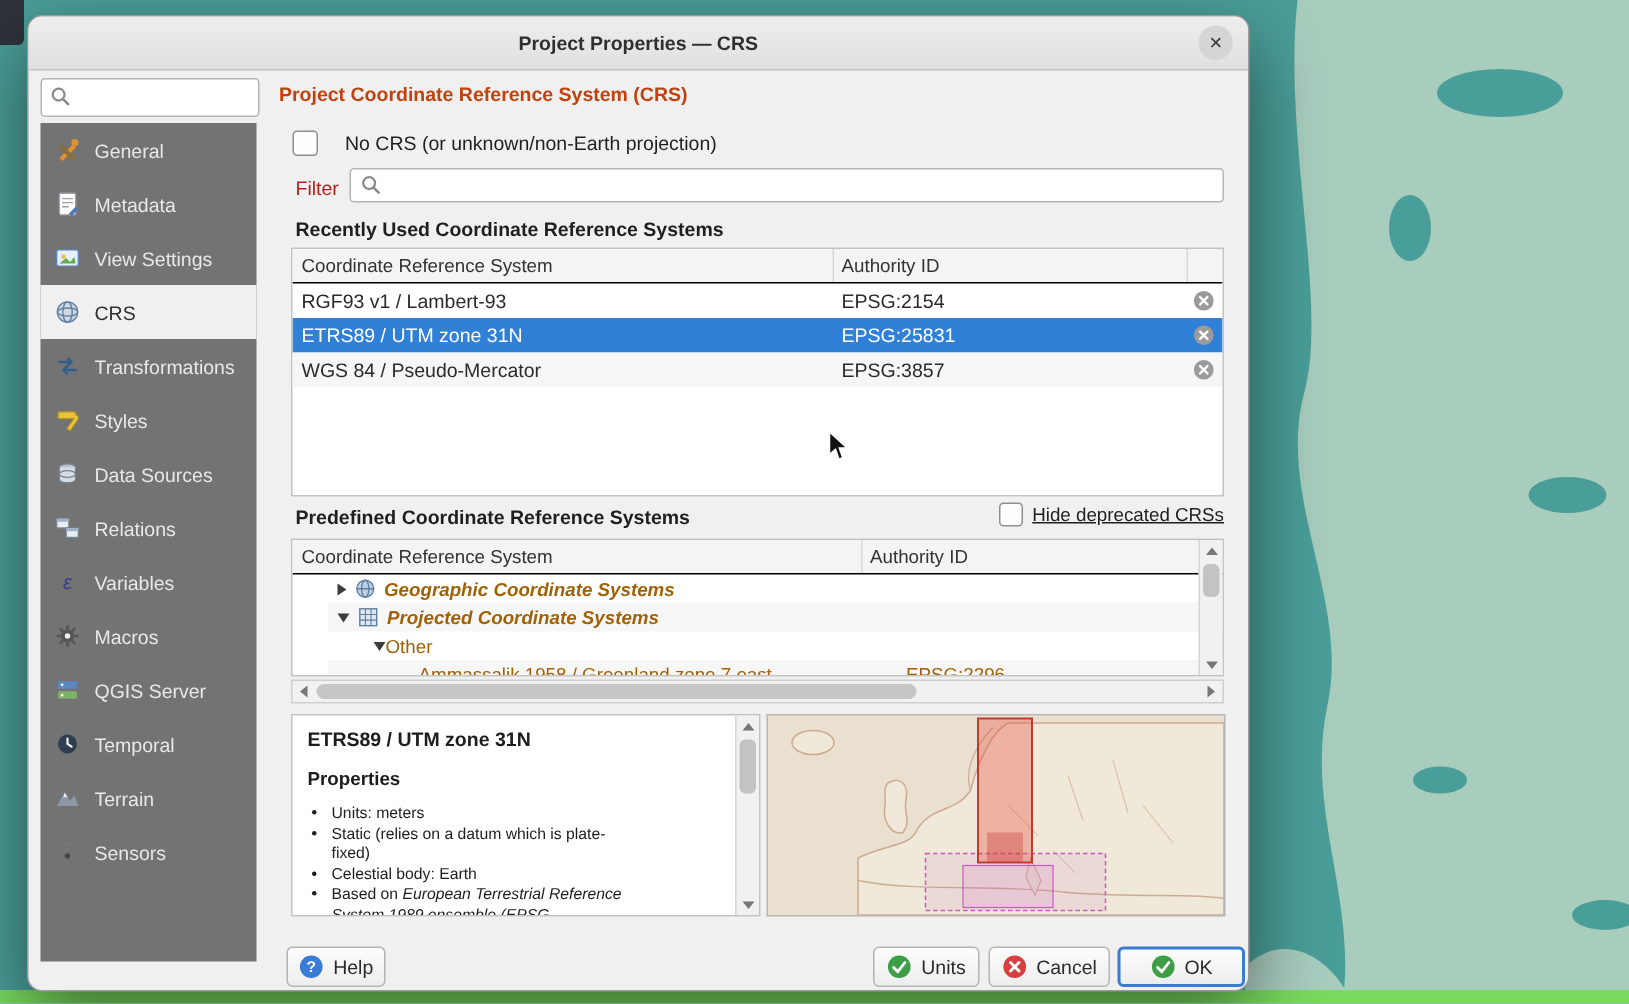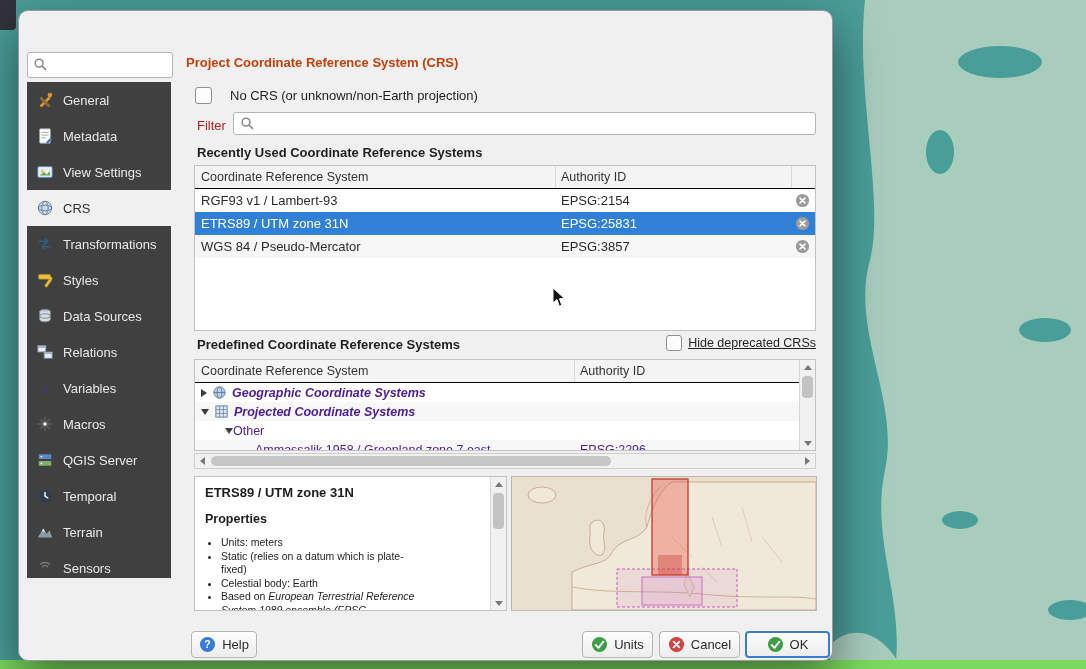--- a/index.html
+++ b/index.html
@@ -21,21 +21,21 @@
   .close-btn{position:absolute;right:10px;top:6px;width:23px;height:23px;border-radius:50%;
              background:#d5d5d5;border:none;color:#3a3a3a;font-size:15px;line-height:23px;
              text-align:center;padding:0;}
 
   
   .side-search{position:absolute;left:8px;top:41px;width:144px;height:24px;background:#fff;
                border:1px solid #b5b5b5;border-radius:3px;}
   .side-search .mag{position:absolute;left:5px;top:4px;}
   .side-search input{position:absolute;left:24px;right:3px;top:1px;bottom:1px;border:none;
                      outline:none;font-size:12px;background:transparent;width:115px;}
-  .sidebar{position:absolute;left:8px;top:71px;width:144px;height:496px;background:#404040;}
+  .sidebar{position:absolute;left:8px;top:71px;width:144px;height:559px;background:#737373;}
   .side-item{display:flex;align-items:center;height:36px;padding-left:8px;gap:8px;
              font-size:13px;color:#e8e8e8;}
   .side-item.selected{background:#f0f0f0;color:#2f2f2f;}
   .side-icon{width:20px;height:20px;display:inline-flex;align-items:center;justify-content:center;}
 
   
   .heading{position:absolute;left:167px;top:44px;font-size:13px;font-weight:bold;color:#c2410c;}
   .checkbox{width:17px;height:17px;background:#fdfdfd;border:1px solid #8f8f8f;border-radius:3px;
             flex:none;box-sizing:border-box;}
   .nocrs{position:absolute;left:176px;top:76px;display:flex;align-items:center;gap:18px;
@@ -59,21 +59,21 @@
   .crs-row.alt{background:#f6f6f6;}
   .crs-row.selected{background:#3080d8;color:#fff;}
   .crs-row .name{position:absolute;left:6px;top:0;line-height:23px;white-space:nowrap;}
   .crs-row .auth{position:absolute;left:366px;top:0;line-height:23px;}
   .crs-row .remove{position:absolute;right:5px;top:4px;width:15px;height:15px;}
 
   .hide-dep{position:absolute;right:16px;top:324px;display:flex;align-items:center;gap:6px;
             font-size:12.5px;color:#1f1f1f;text-decoration:underline;}
   .hide-dep .checkbox{width:16px;height:16px;}
 
-  .tree-row{height:19px;display:flex;align-items:center;position:relative;font-size:12.5px;color:#4c1d95;}
+  .tree-row{height:19px;display:flex;align-items:center;position:relative;font-size:12.5px;color:#a16207;margin-left:24px;}
   .tree-row.alt{background:#f7f7f7;}
   .tree-ico{width:15px;height:15px;margin:0 5px 0 5px;display:inline-flex;}
   .tree-label{white-space:nowrap;}
   .tree-label.emph{font-weight:bold;font-style:italic;}
   .tree-auth{position:absolute;left:385px;}
   .tri{display:inline-block;width:0;height:0;flex:none;}
   .tri.right{border-left:6px solid #3c3c3c;border-top:4px solid transparent;border-bottom:4px solid transparent;}
   .tri.down{border-top:6px solid #3c3c3c;border-left:4px solid transparent;border-right:4px solid transparent;}
   .tri.none{border-top:4px solid transparent;border-bottom:4px solid transparent;border-left:6px solid transparent;}
 
@@ -123,20 +123,26 @@
   <ellipse cx="940" cy="152" rx="14" ry="22" fill="#4a9e99"></ellipse>
   <ellipse cx="1045" cy="330" rx="26" ry="12" fill="#4a9e99"></ellipse>
   <ellipse cx="960" cy="520" rx="18" ry="9" fill="#4a9e99"></ellipse>
   <ellipse cx="1070" cy="610" rx="22" ry="10" fill="#4a9e99"></ellipse>
 </svg>
 <div class="corner-dark"></div>
 <div class="bottom-strip"></div>
 
 <div class="dialog">
 
+  <div class="titlebar">
+    <span class="title">Project Properties — CRS</span>
+    <button class="close-btn">
+      <span>×</span>
+    </button>
+  </div>
 
   <div class="side-search">
     <span class="mag"><svg viewBox="0 0 16 16" width="15" height="15">
           <circle cx="6.5" cy="6.5" r="4.2" fill="none" stroke="#8a8a8a" stroke-width="1.6"></circle>
           <line x1="9.8" y1="9.8" x2="13.3" y2="13.3" stroke="#8a8a8a" stroke-width="1.8" stroke-linecap="round"></line>
         </svg></span>
     <input value="" style="">
   </div>
 
   <div class="sidebar" id="sidebar-list">

